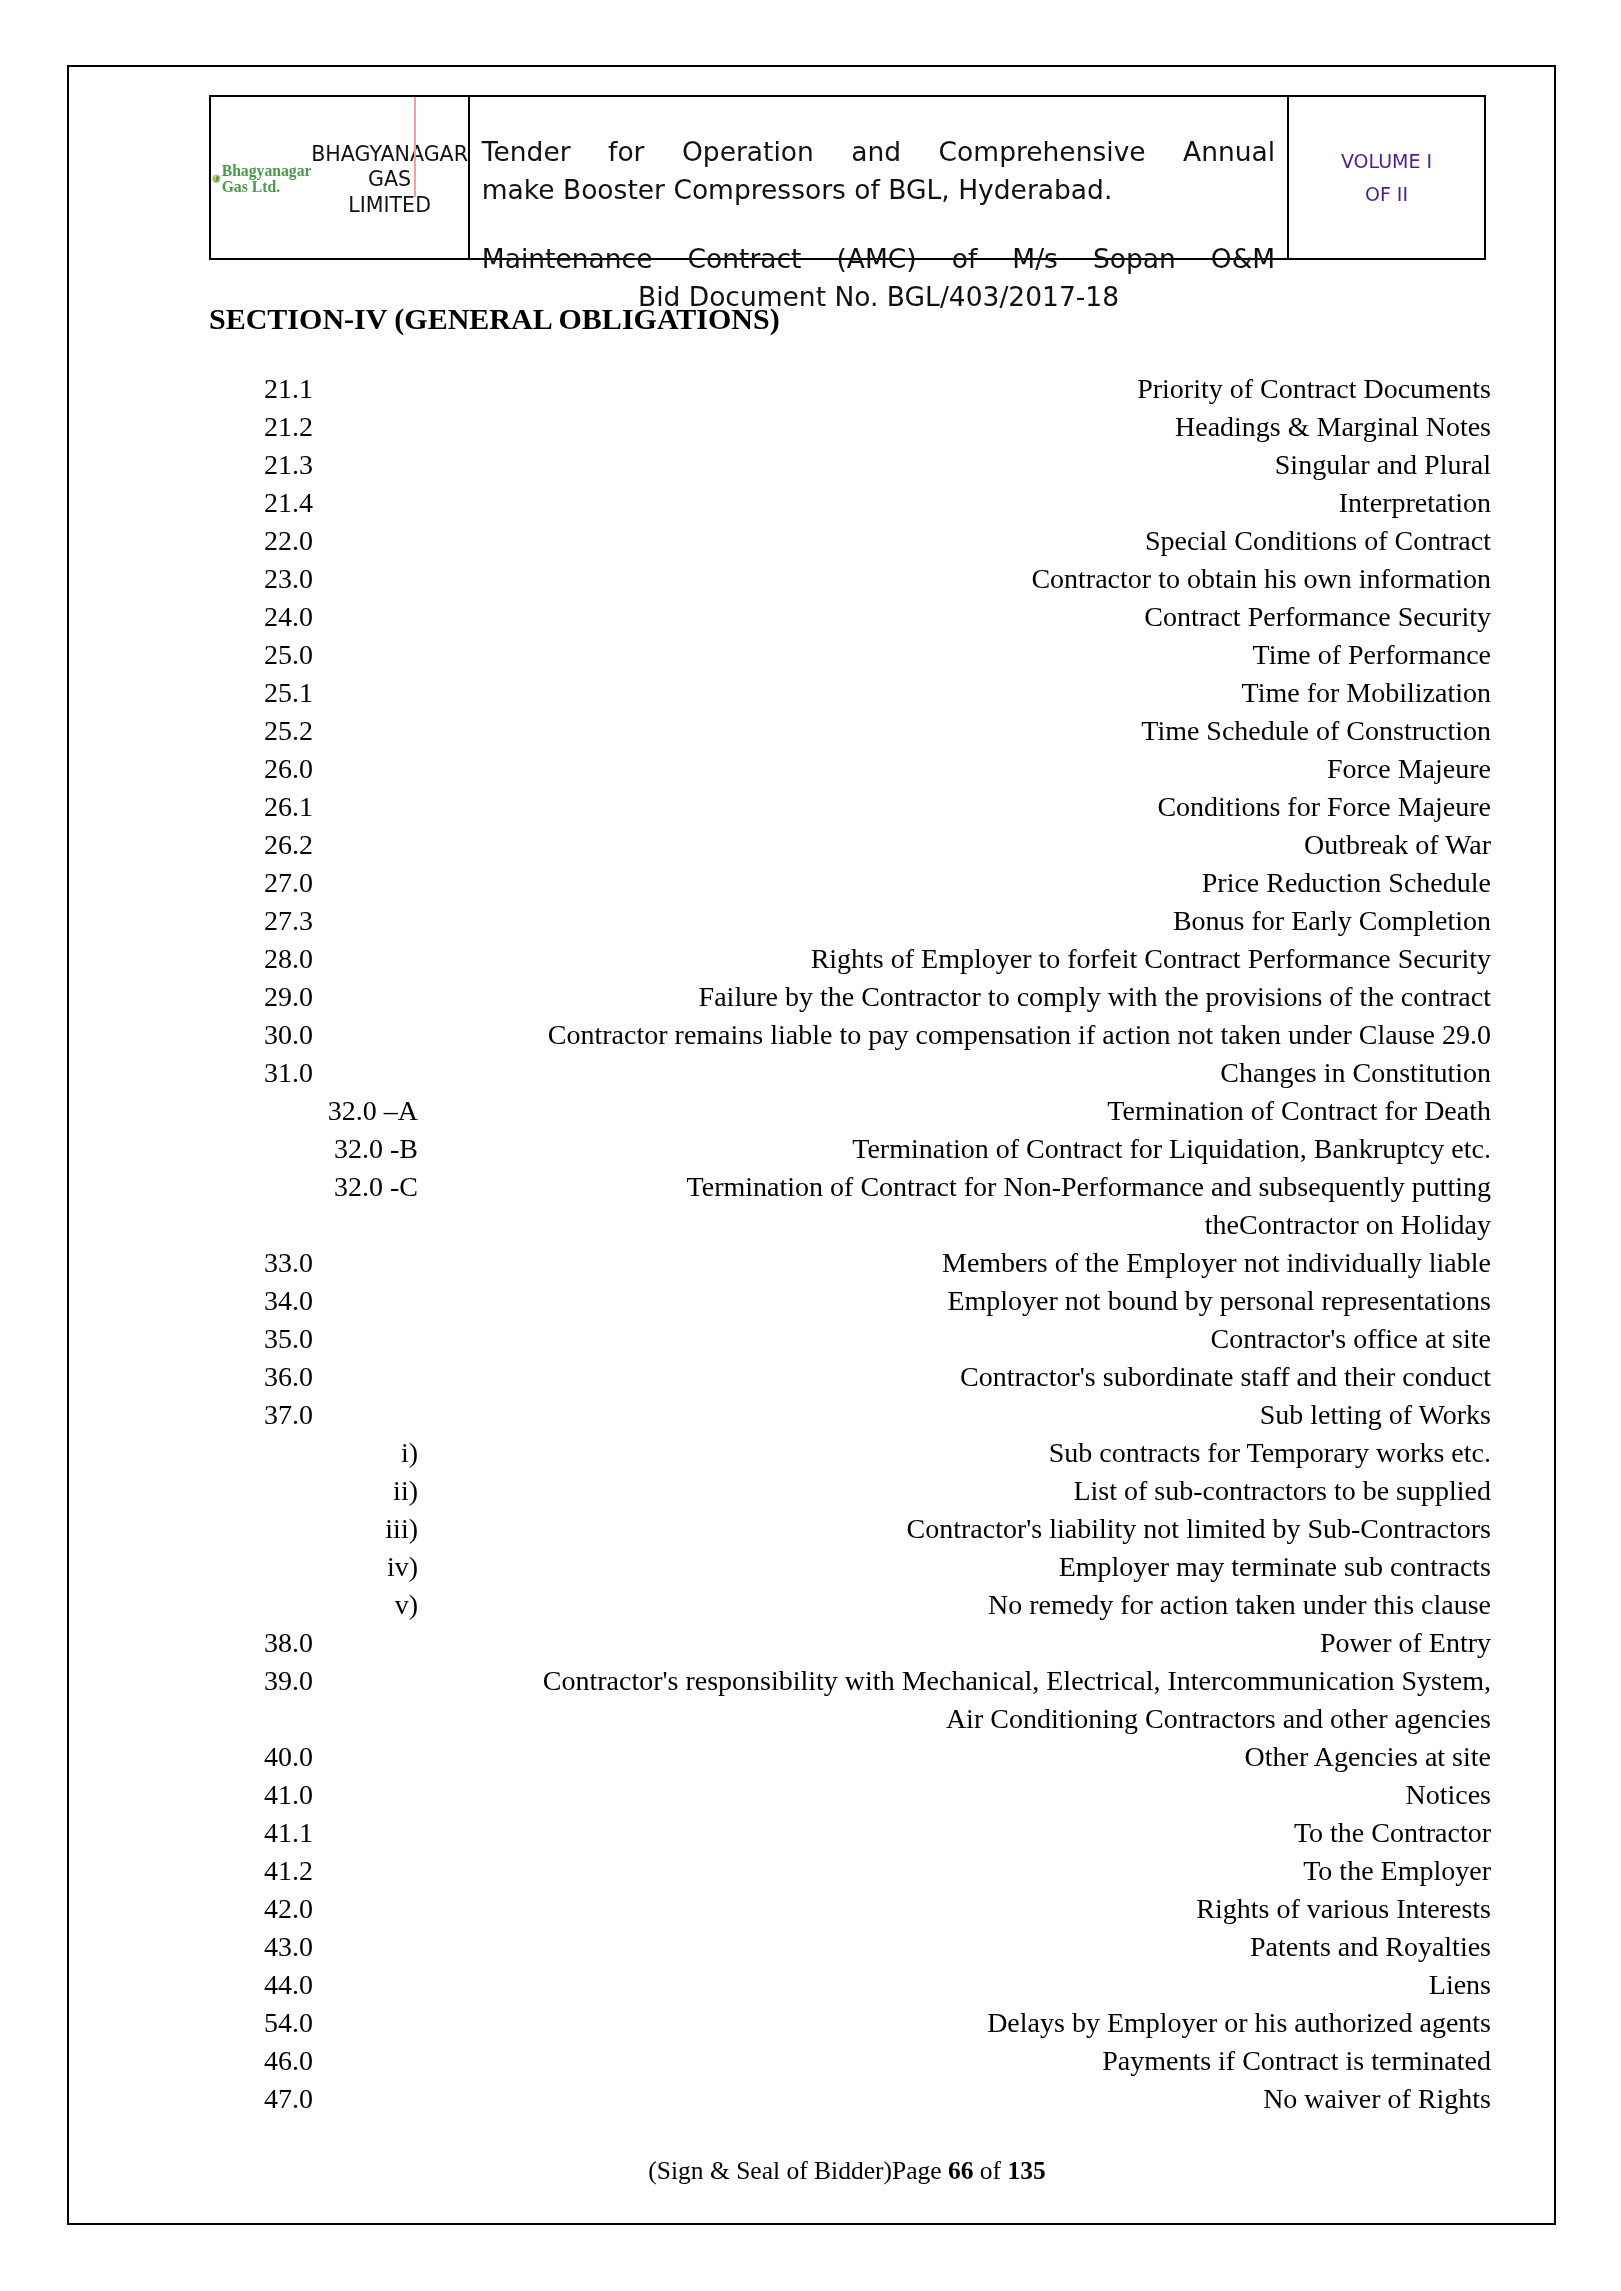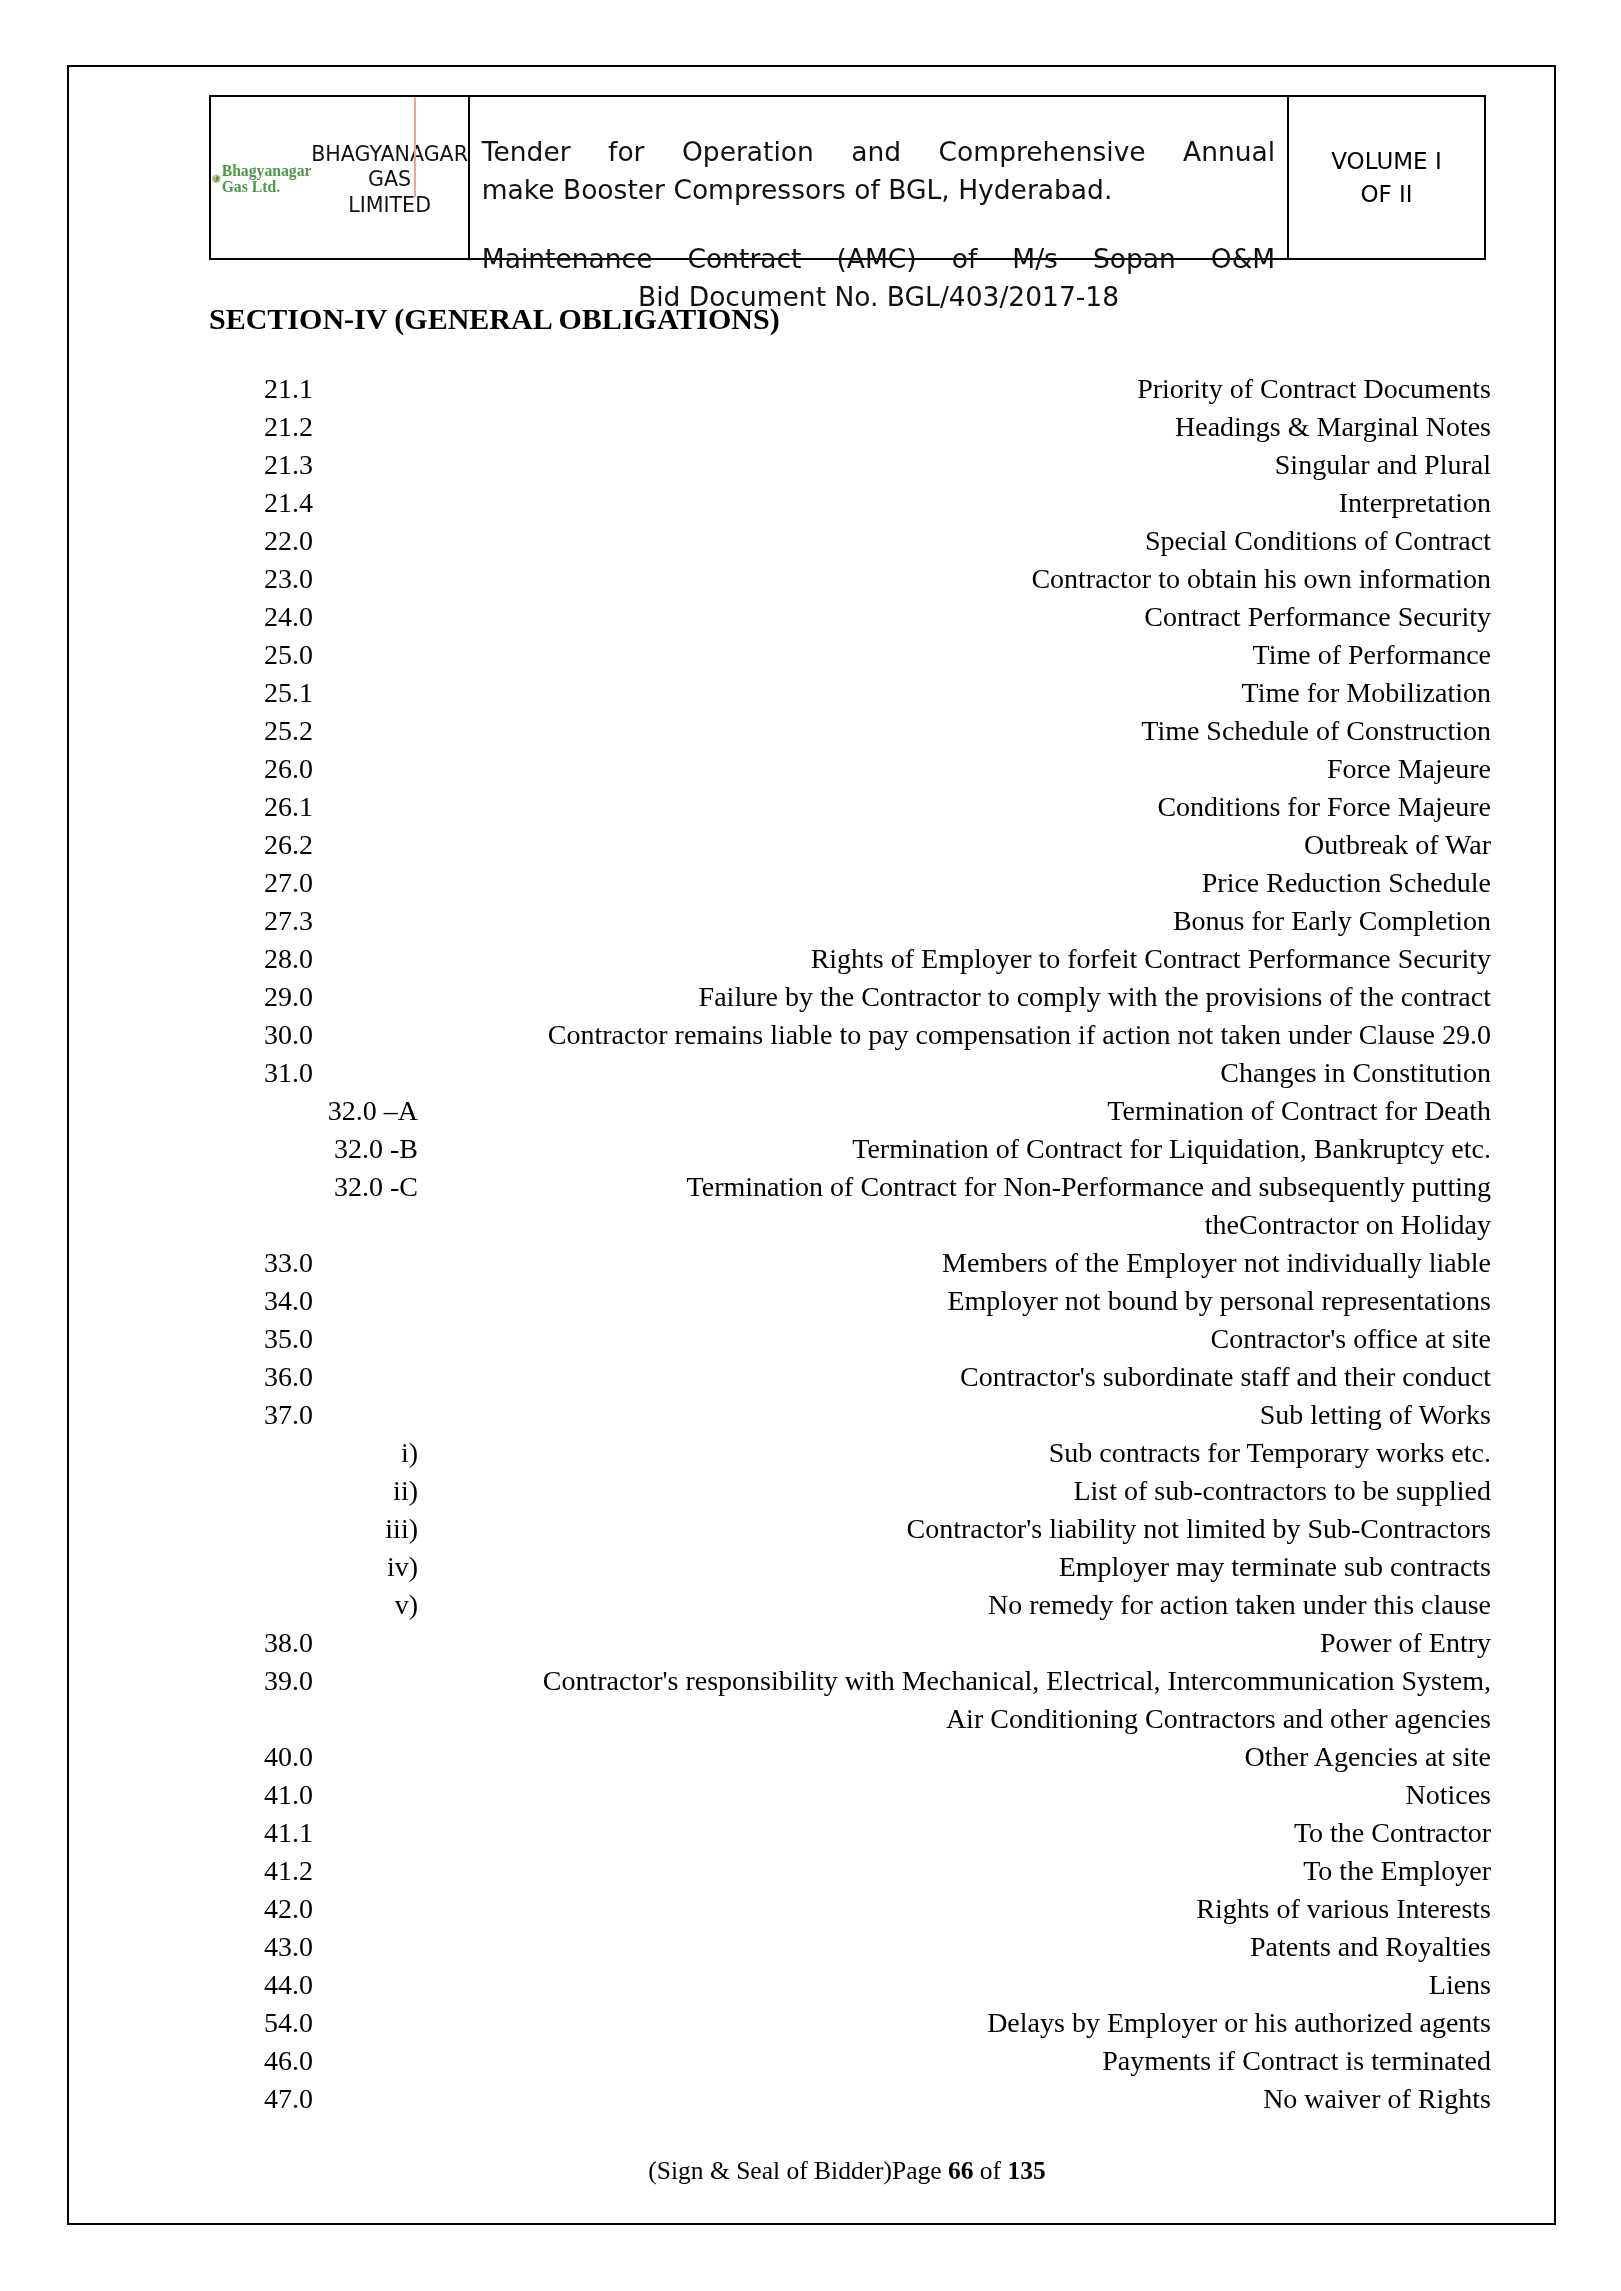--- a/index.html
+++ b/index.html
@@ -57,21 +57,21 @@
     font-family:"DejaVu Sans", sans-serif;
     font-size:26.5px; line-height:38px; color:#111;
   }
   .title-line.justify { text-align:justify; text-align-last:justify;margin-top:31px; }
   .title-line.left { text-align:left; }
   .title-line.center { text-align:center; }
   .cell-volume {
     width:195px; flex:0 0 195px;
     display:flex; flex-direction:column; align-items:center; justify-content:center;
     font-family:"DejaVu Sans", sans-serif;
-    font-size:23px; line-height:33px; color:#000000;
+    font-size:19px; line-height:33px; color:#4c1d95;
   }
   
   .logo-svg { width:120px; height:104px; }
   .lg-green  { fill:var(--logo-green,#85c985); }
   .lg-yellow { fill:var(--logo-yellow,#f5e400); }
   .lg-red    { fill:var(--logo-red,#e63326); }
   .lg-blue   { fill:var(--logo-blue,#2b3bd6); }
   .lg-bgl    { font-family:"Liberation Serif", serif; font-weight:bold; font-size:25px; }
   
   .section-title {

